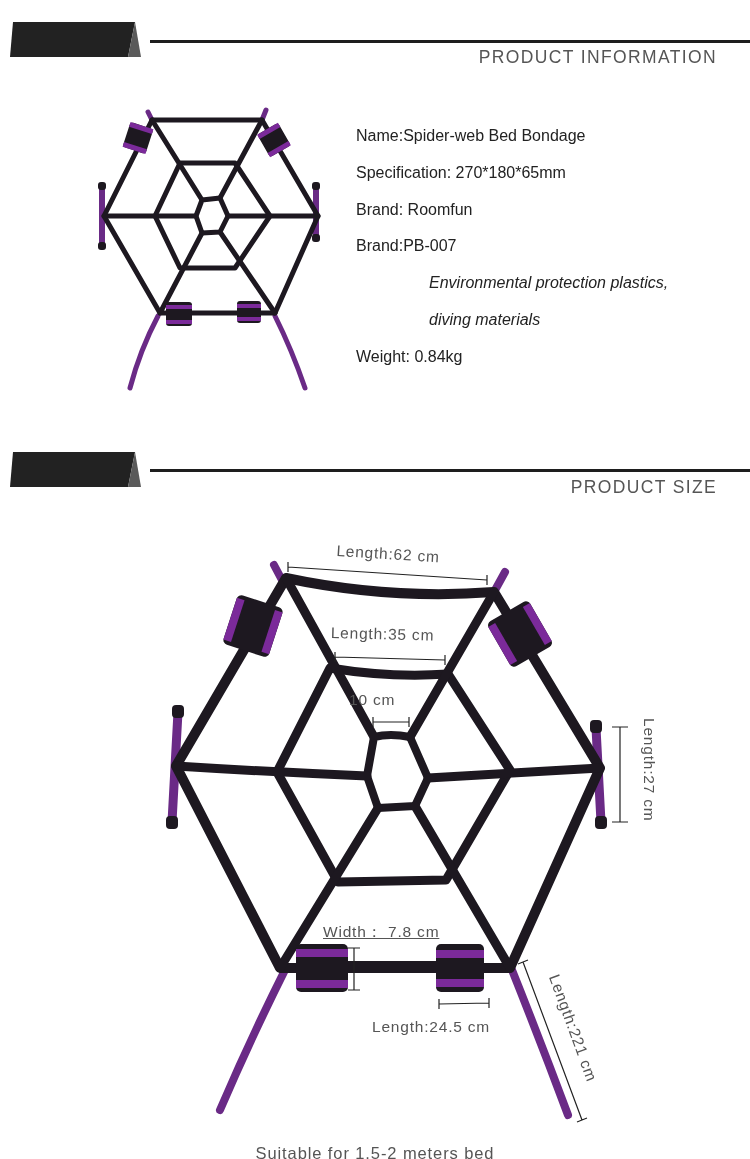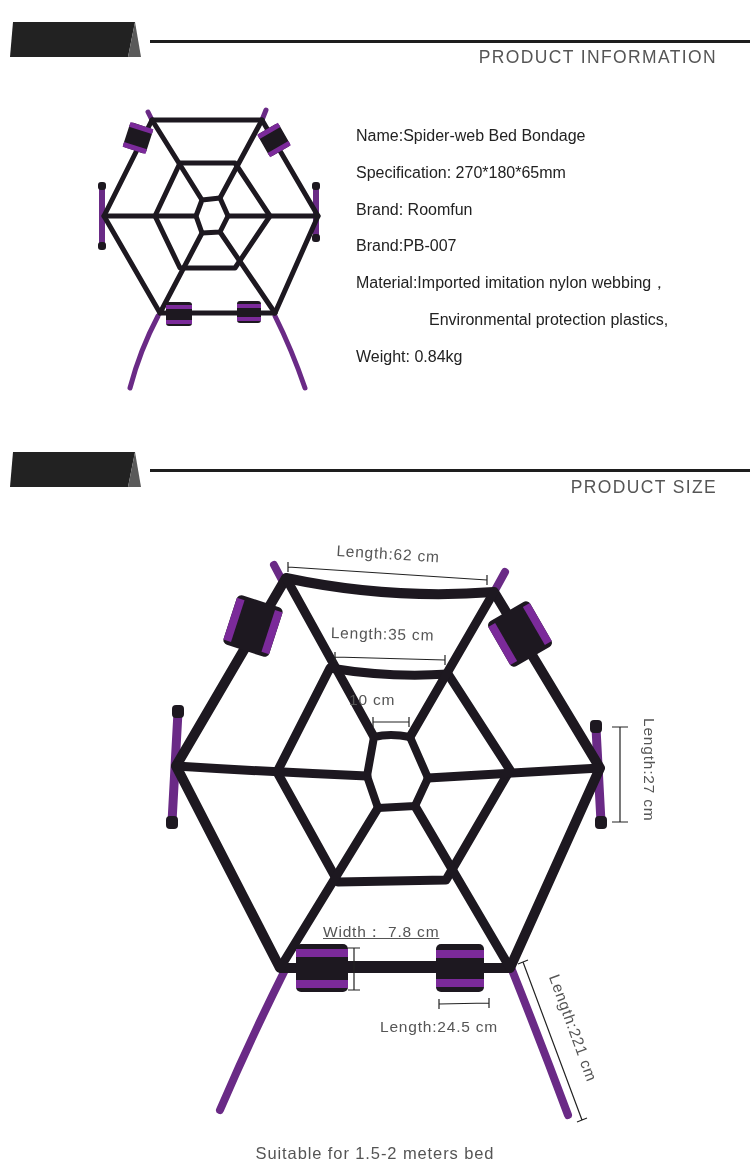--- a/index.html
+++ b/index.html
@@ -12,21 +12,21 @@
     .header-rule { position: absolute; left: 150px; right: 0; height: 3px; background: #1e1e1e; }
     .header-title {
       position: absolute; right: 33px; font-size: 19px; letter-spacing: 1.5px;
       color: #555; font-weight: 400; white-space: nowrap;
       transform: scaleX(0.92); transform-origin: right center;
     }
 
     .info-image { position: absolute; left: 80px; top: 100px; width: 260px; height: 300px; }
     .info-list { position: absolute; left: 356px; top: 118px; width: 394px; }
     .info-row { font-size: 16px; line-height: 36.8px; color: #222; white-space: nowrap; }
-    .info-row.indent { padding-left: 73px; }
+    .info-row.indent { padding-left: 73px; font-style: italic; }
 
     .size-diagram { position: absolute; left: 0; top: 520px; width: 750px; height: 610px; }
     .dim-label {
       position: absolute; font-size: 15.5px; color: #555; letter-spacing: 0.8px;
       white-space: nowrap;
     }
     .footer-note {
       position: absolute; left: 0; width: 750px; top: 1124px; text-align: center;
       font-size: 16.5px; color: #555; letter-spacing: 0.9px; margin-top: 20px;
     }
@@ -101,25 +101,25 @@
   </div>
   <div class="info-row">
     <span>Specification:</span><span> 270*180*65mm</span>
   </div>
   <div class="info-row">
     <span>Brand:</span><span> Roomfun</span>
   </div>
   <div class="info-row">
     <span>Brand:</span><span>PB-007</span>
   </div>
-  <div class="info-row">
-    <span>Material:</span><span>Imported imitation nylon webbing，</span>
-  </div>
   <div class="info-row indent">
     <span>Environmental protection plastics,</span>
+  </div>
+  <div class="info-row indent">
+    <span>diving materials</span>
   </div>
   <div class="info-row">
     <span>Weight:</span><span> 0.84kg</span>
   </div>
 </div>
 
 <div class="section-header" style="top:450px;">
   <div class="header-tab" style="top:2px;">
     <svg width="132" height="36" viewBox="0 0 132 36">
       <polygon points="3,0 125,0 118,35 0,35" fill="#222"></polygon>
@@ -189,17 +189,17 @@
       <path d="M439,1004 L489,1003 M439,999 L439,1009 M489,998 L489,1008"></path>
       <path d="M523,962 L582,1120 M518,964 L528,960 M577,1122 L587,1118"></path>
     </g>
   </svg>
 
   <div class="dim-label" style="left:337px; top:22px; transform:rotate(3.5deg); transform-origin:left top;">Length:62 cm</div>
   <div class="dim-label" style="left:331px; top:104px; transform:rotate(1.5deg); transform-origin:left top;">Length:35 cm</div>
   <div class="dim-label" style="left:349px; top:171px;">10 cm</div>
   <div class="dim-label" style="left:636px; top:198px; transform:rotate(90deg); transform-origin:left top; left:658px;">Length:27 cm</div>
   <div class="dim-label" style="left:323px; top:402px;text-decoration:underline;">Width： 7.8 cm</div>
-  <div class="dim-label" style="left:380px; top:498px;">Length:24.5 cm</div>
+  <div class="dim-label" style="left:372px; top:498px;">Length:24.5 cm</div>
   <div class="dim-label" style="left:562px; top:452px; transform:rotate(70deg); transform-origin:left top;">Length:221 cm</div>
 </div>
 
 <div class="footer-note">Suitable for 1.5-2 meters bed</div>
 
 </body></html>

